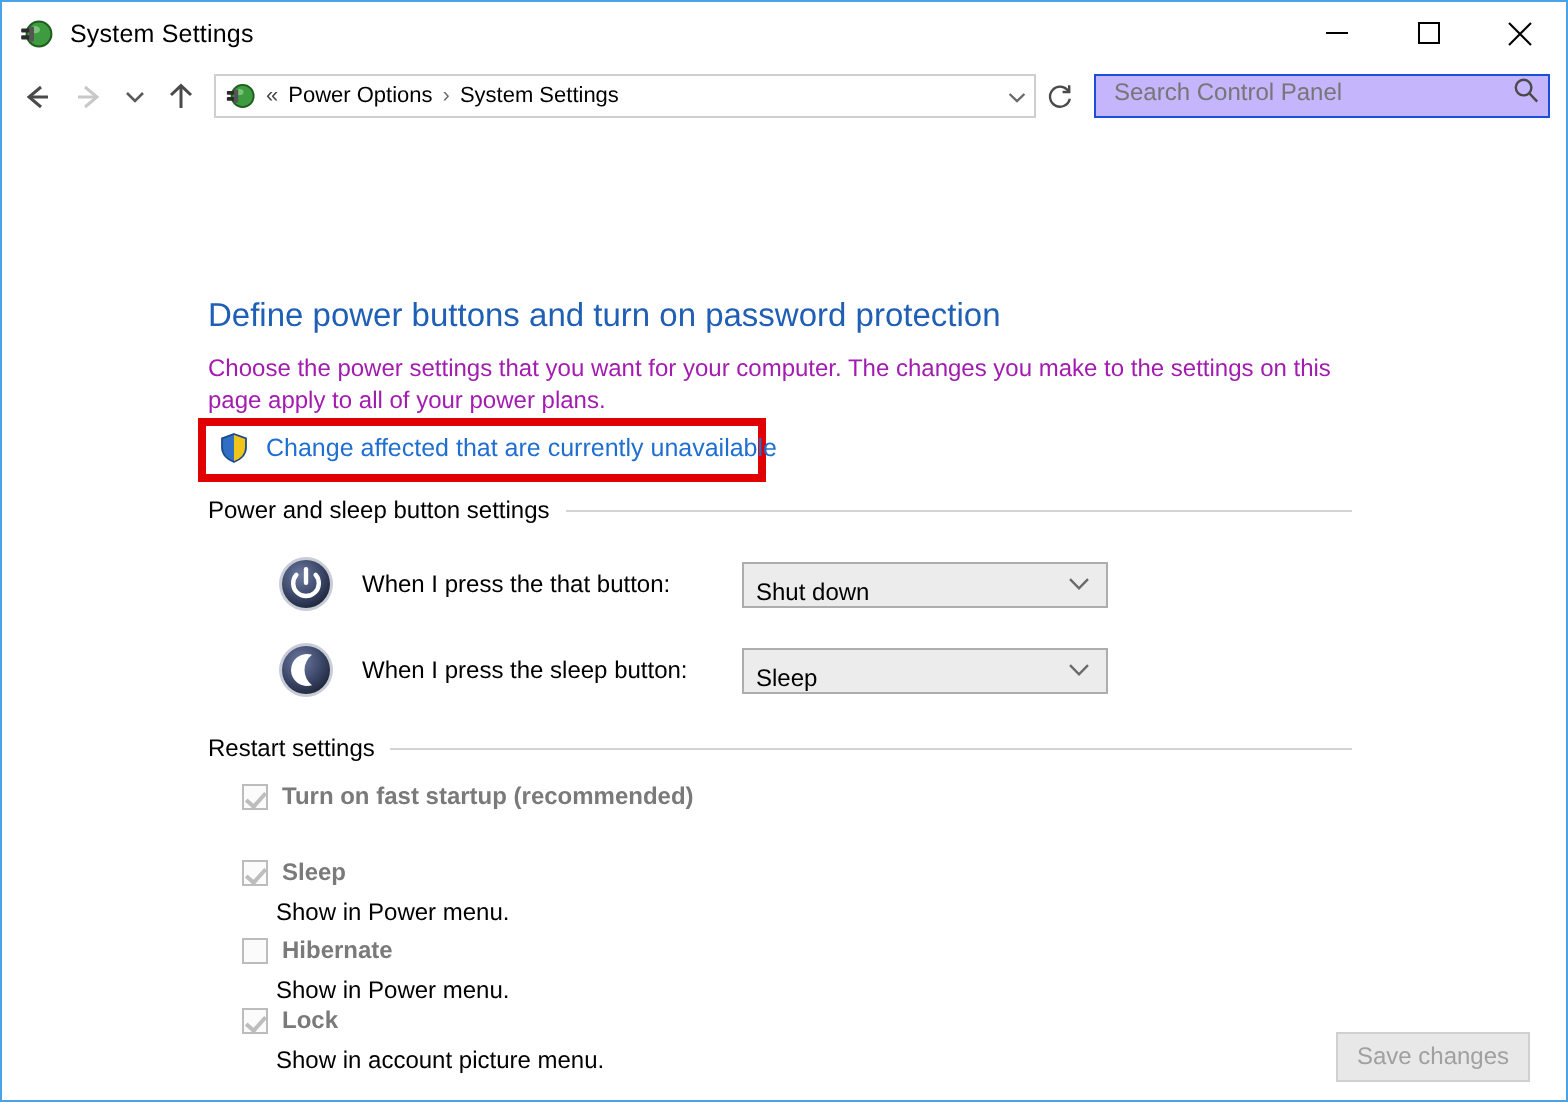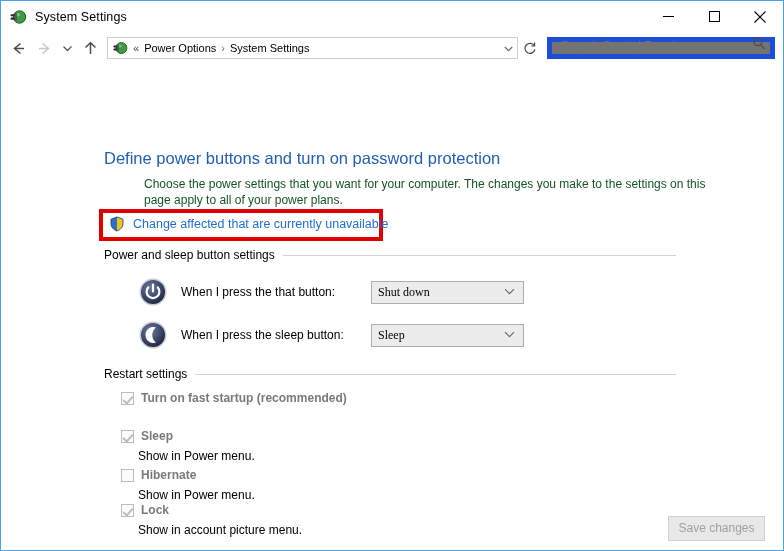--- a/index.html
+++ b/index.html
@@ -106,26 +106,26 @@
   }
   #refresh-btn {
     width: 22px; height: 22px;
     display: flex; align-items: center; justify-content: center;
     margin-left: 1px;
     border: 1px solid transparent;
   }
   #searchbox {
     flex: 0 0 228px;
     height: 22px;
-    border: 5px solid #1d4ed8;
+    border: 1px solid #1d4ed8;
     margin-left: 6px;
     display: flex;
-    align-items: flex-end;
+    align-items: flex-start;
     padding: 0 4px 0 7px;
-    background: #737373;
+    background: #c4b5fd;
   }
   #search-input {
     border: none; outline: none;
     font-family: "Liberation Sans", sans-serif;
     font-size: 12px;
     color: #000;
     flex: 1 1 auto;
     min-width: 0;
     background: transparent;
   }
@@ -143,23 +143,22 @@
     left: 103px; top: 85px;
     font-size: 16.5px;
     color: #1f5fb5;
     white-space: nowrap;
   }
   #page-desc {
     position: absolute;
     left: 103px; top: 112px;
     width: 570px;
     font-size: 12px;
-    color: #14532d;
+    color: #a21caf;
     line-height: 16px;
-    margin-left: 40px;
   }
 
   
   #annot-box {
     position: absolute;
     left: 98px; top: 145px;
     width: 284px; height: 32px;
     border: 4px solid #e00000;
     pointer-events: none;
   }
@@ -207,30 +206,29 @@
   }
   .pwr-icon { width: 30px; height: 30px; flex: 0 0 30px; }
   .pwr-label {
     margin-left: 13px;
     font-size: 12px;
     color: #000;
     white-space: nowrap;
     width: 190px;
   }
   .combo {
-    width: 153px; height: 23px;
+    width: 183px; height: 23px;
     background: #ececec;
     border: 1px solid #adadad;
     display: flex;
-    align-items: center;
+    align-items: flex-end;
     padding-left: 6px;
     font-size: 12px;
     color: #000;
     position: relative;
-    font-family: Liberation Serif, serif;
   }
   .combo .arrow {
     position: absolute;
     right: 8px; top: 50%;
     transform: translateY(-50%);
   }
 
   
   .chk-row {
     position: absolute;

